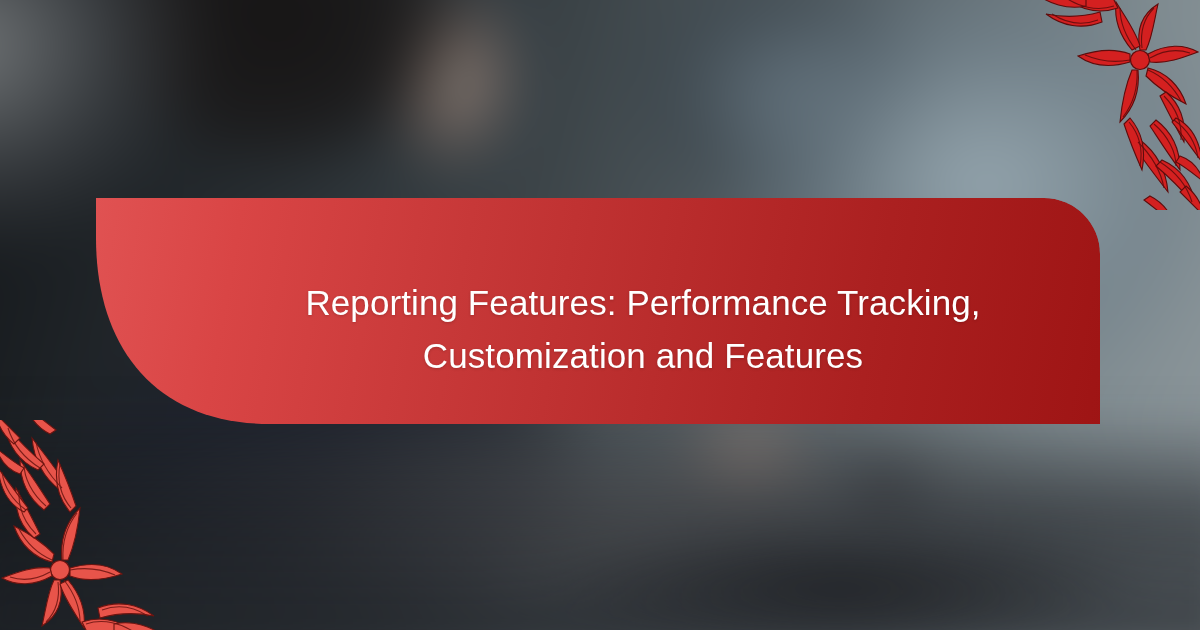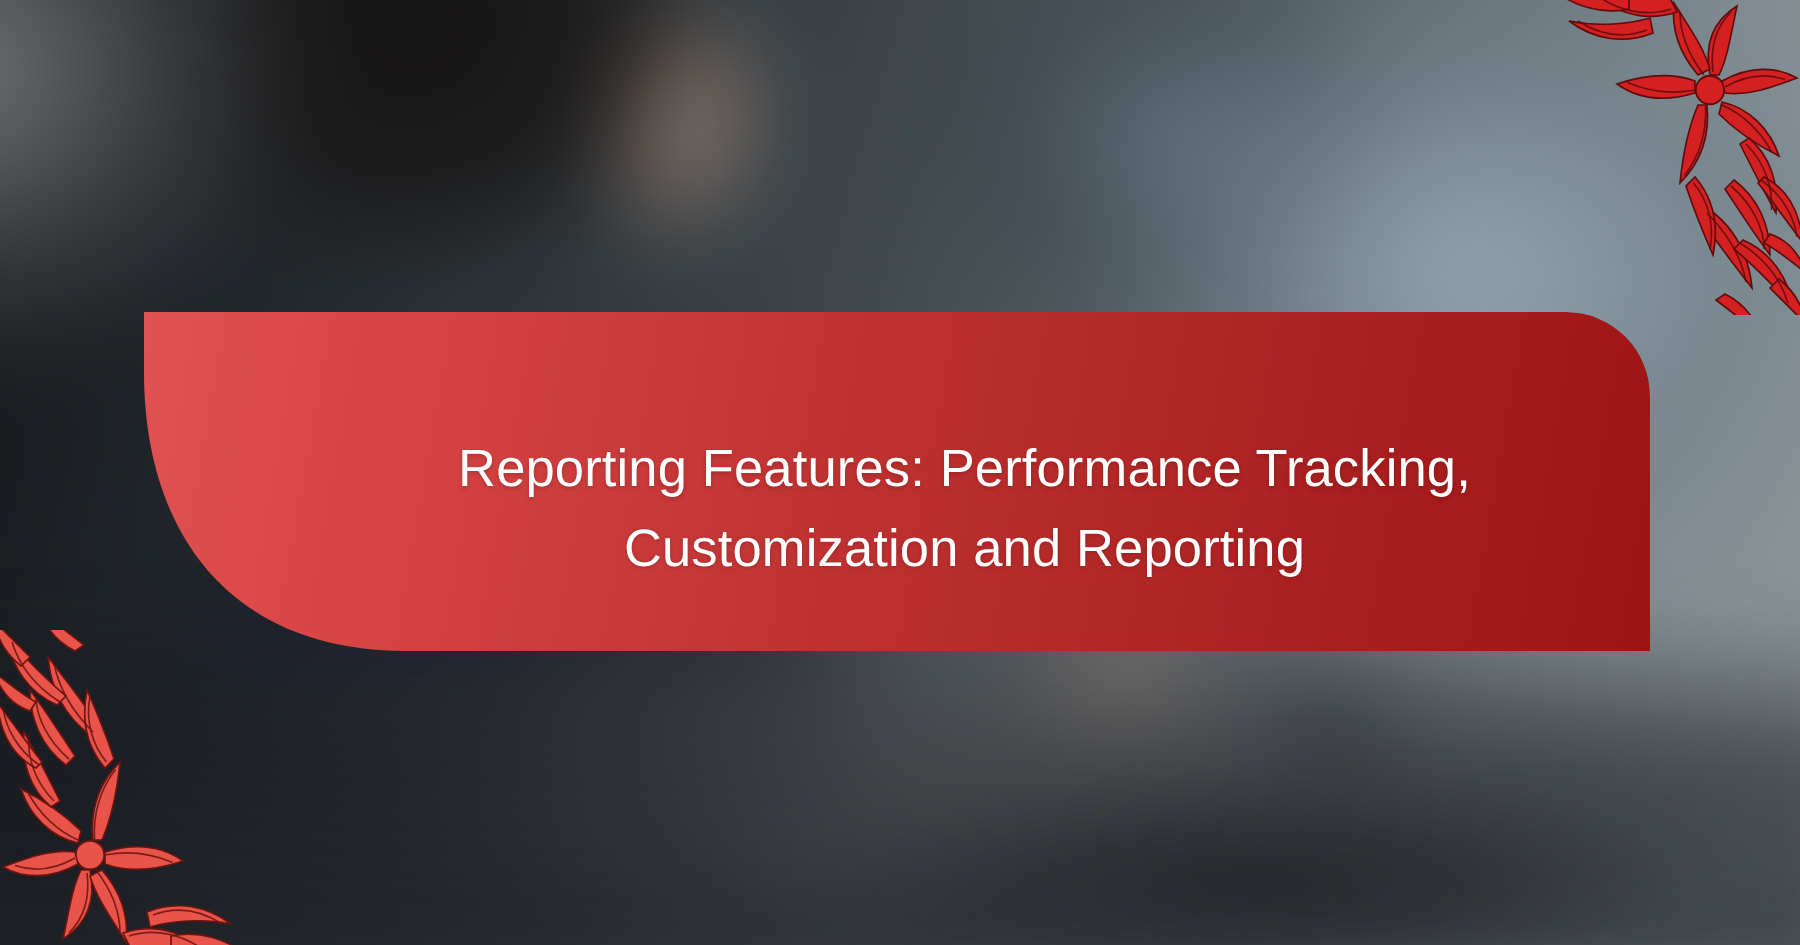--- a/index.html
+++ b/index.html
@@ -70,21 +70,21 @@
     pointer-events: none;
   }
   .ornament.top-right { top: 0; right: 0; }
   .ornament.bottom-left { bottom: 0; left: 0; transform: scaleX(-1) scaleY(-1); }
   .ornament svg { display: block; width: 100%; height: 100%; }
 
   
   .banner {
     position: absolute;
     left: 96px;
-    top: 208px;
+    top: 198px;
     width: 1004px;
     height: 268px;
     background: linear-gradient(100deg,
         #e05252 0%,
         #d94545 14%,
         #c73838 36%,
         #b92c2c 56%,
         #ab2020 76%,
         #9e1414 100%);
     border-radius: 0 56px 0 0;
@@ -212,17 +212,17 @@
           <path d="M170 162 C 186 172, 197 186, 202 202"></path>
           <path d="M139 122 C 149 134, 153 150, 150 166"></path>
         </g>
       </g>
     </svg>
   </div>
 
   <div class="banner">
     <div class="banner-inner">
       <div class="title-line">Reporting Features: Performance Tracking,</div>
-      <div class="title-line">Customization and Reporting</div>
+      <div class="title-line">Customization and Features</div>
     </div>
   </div>
 
 </div>
 
 </body></html>

